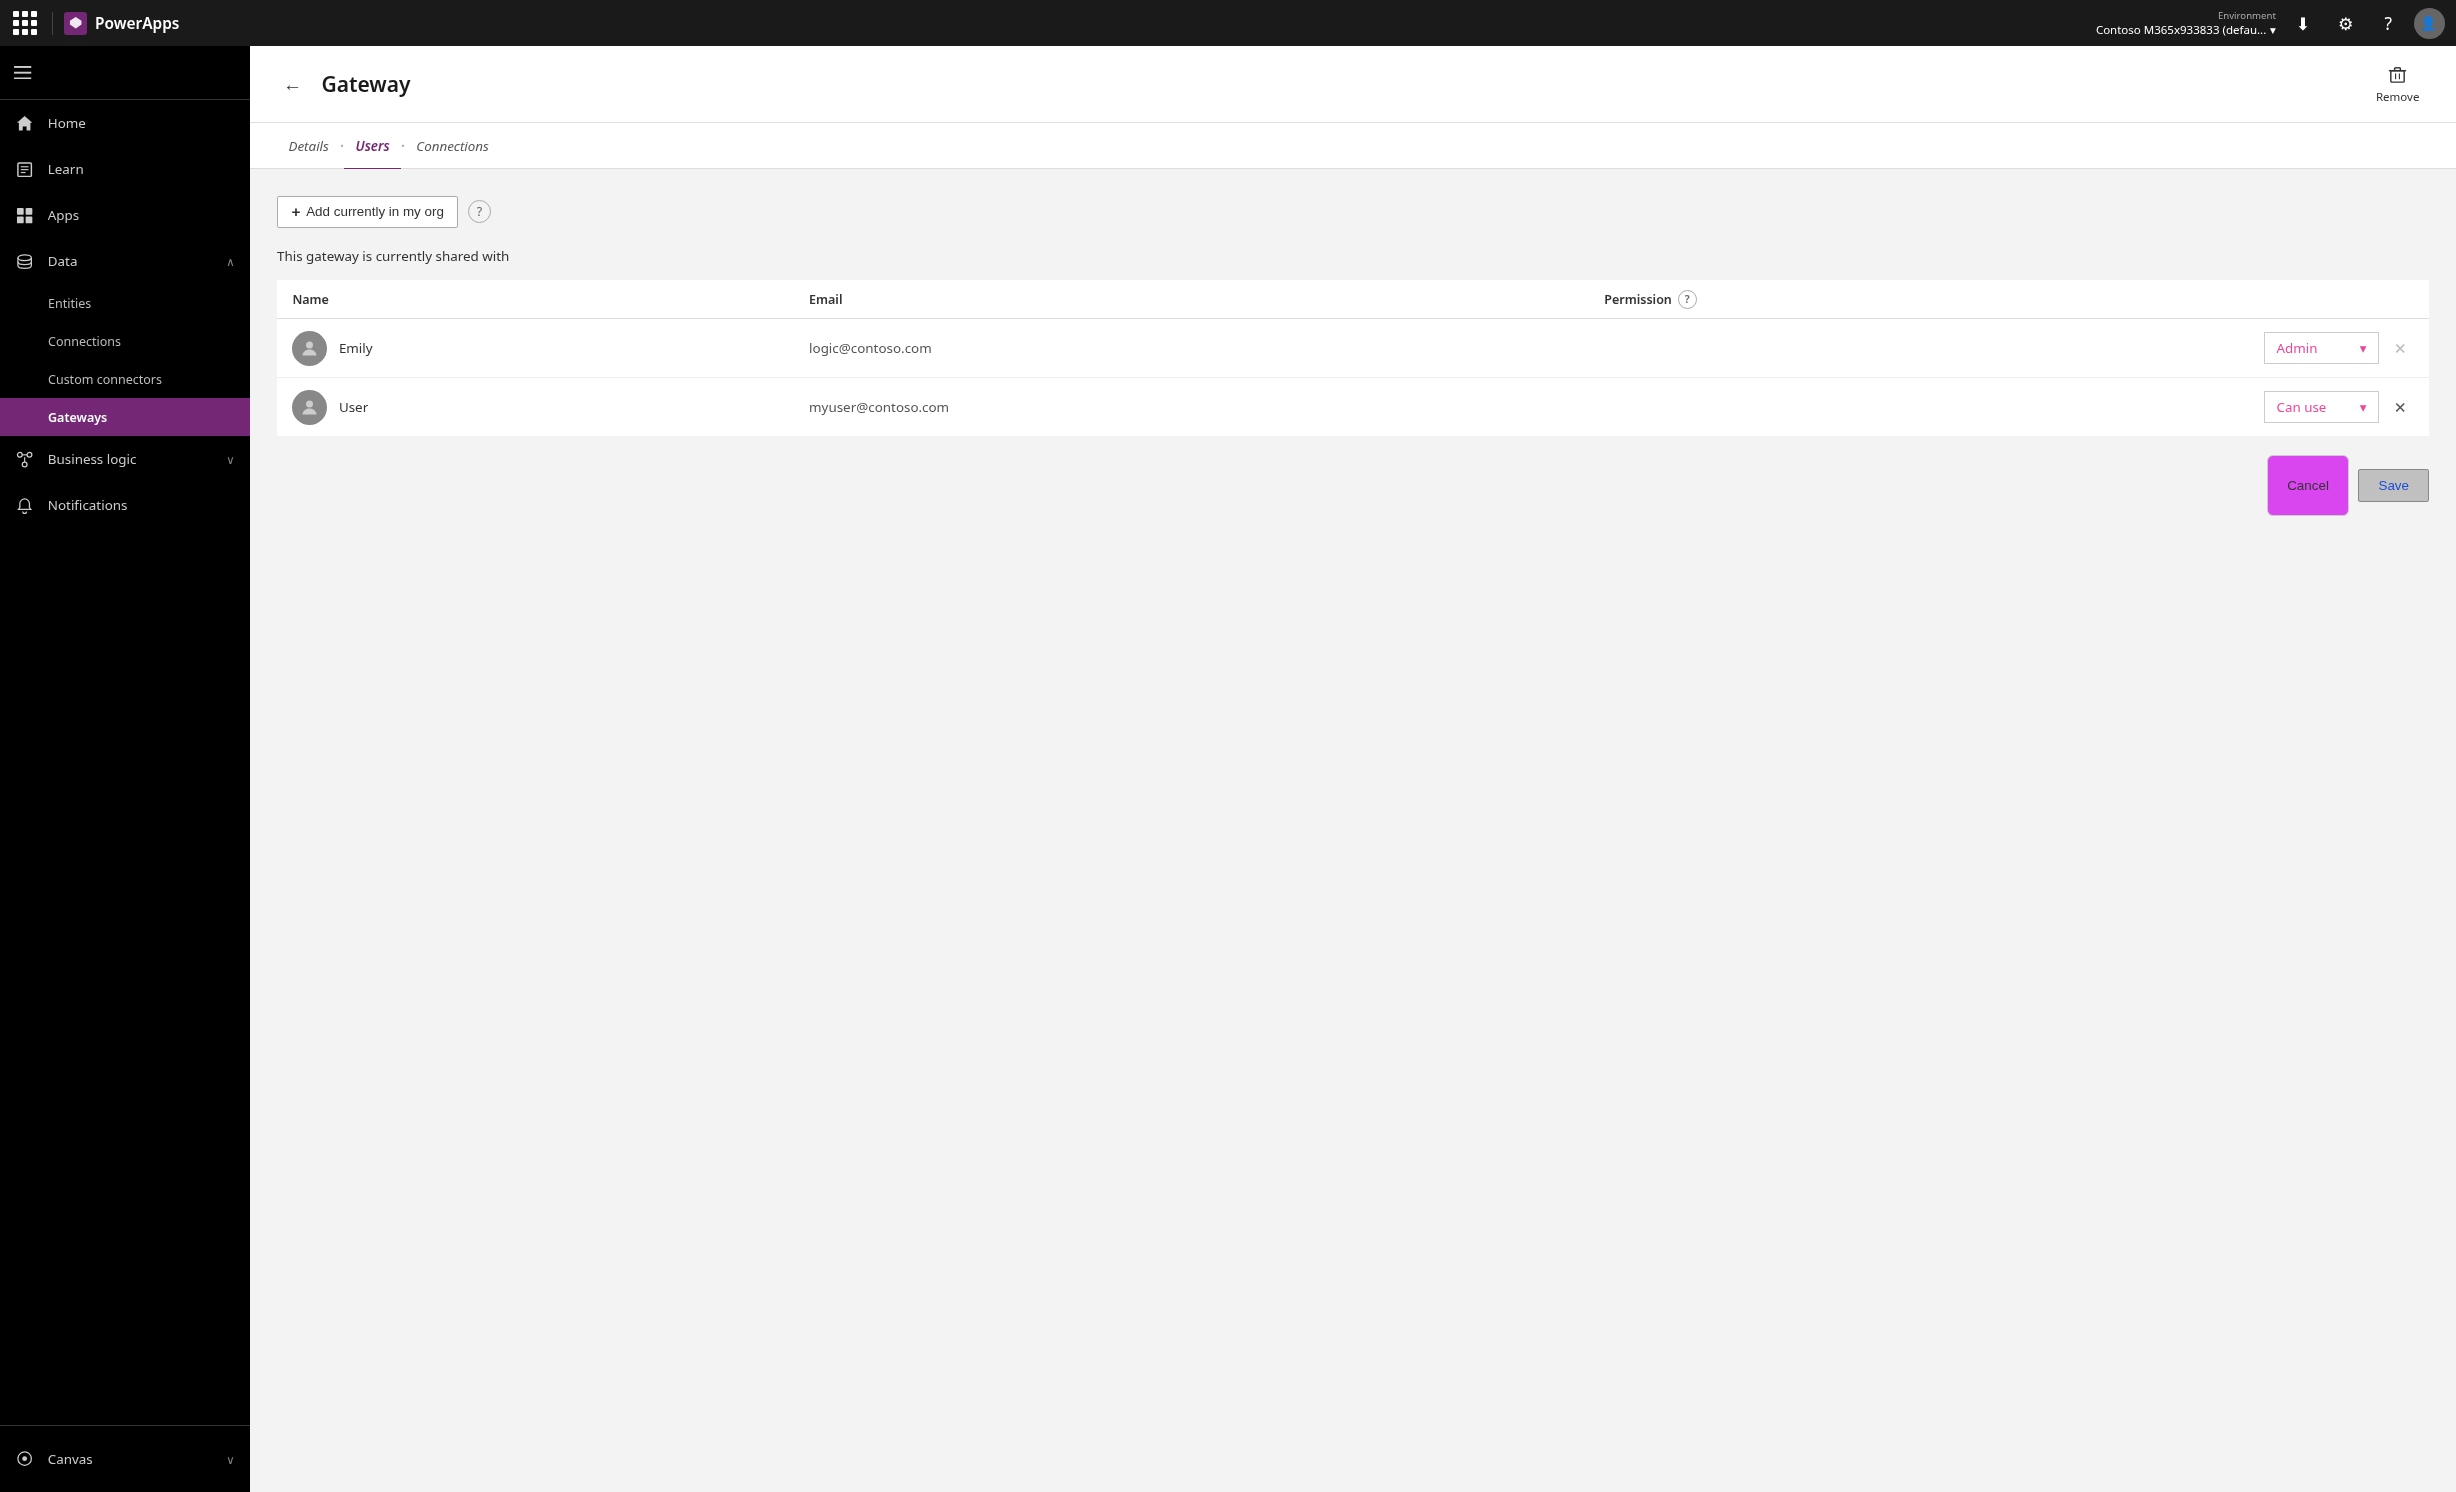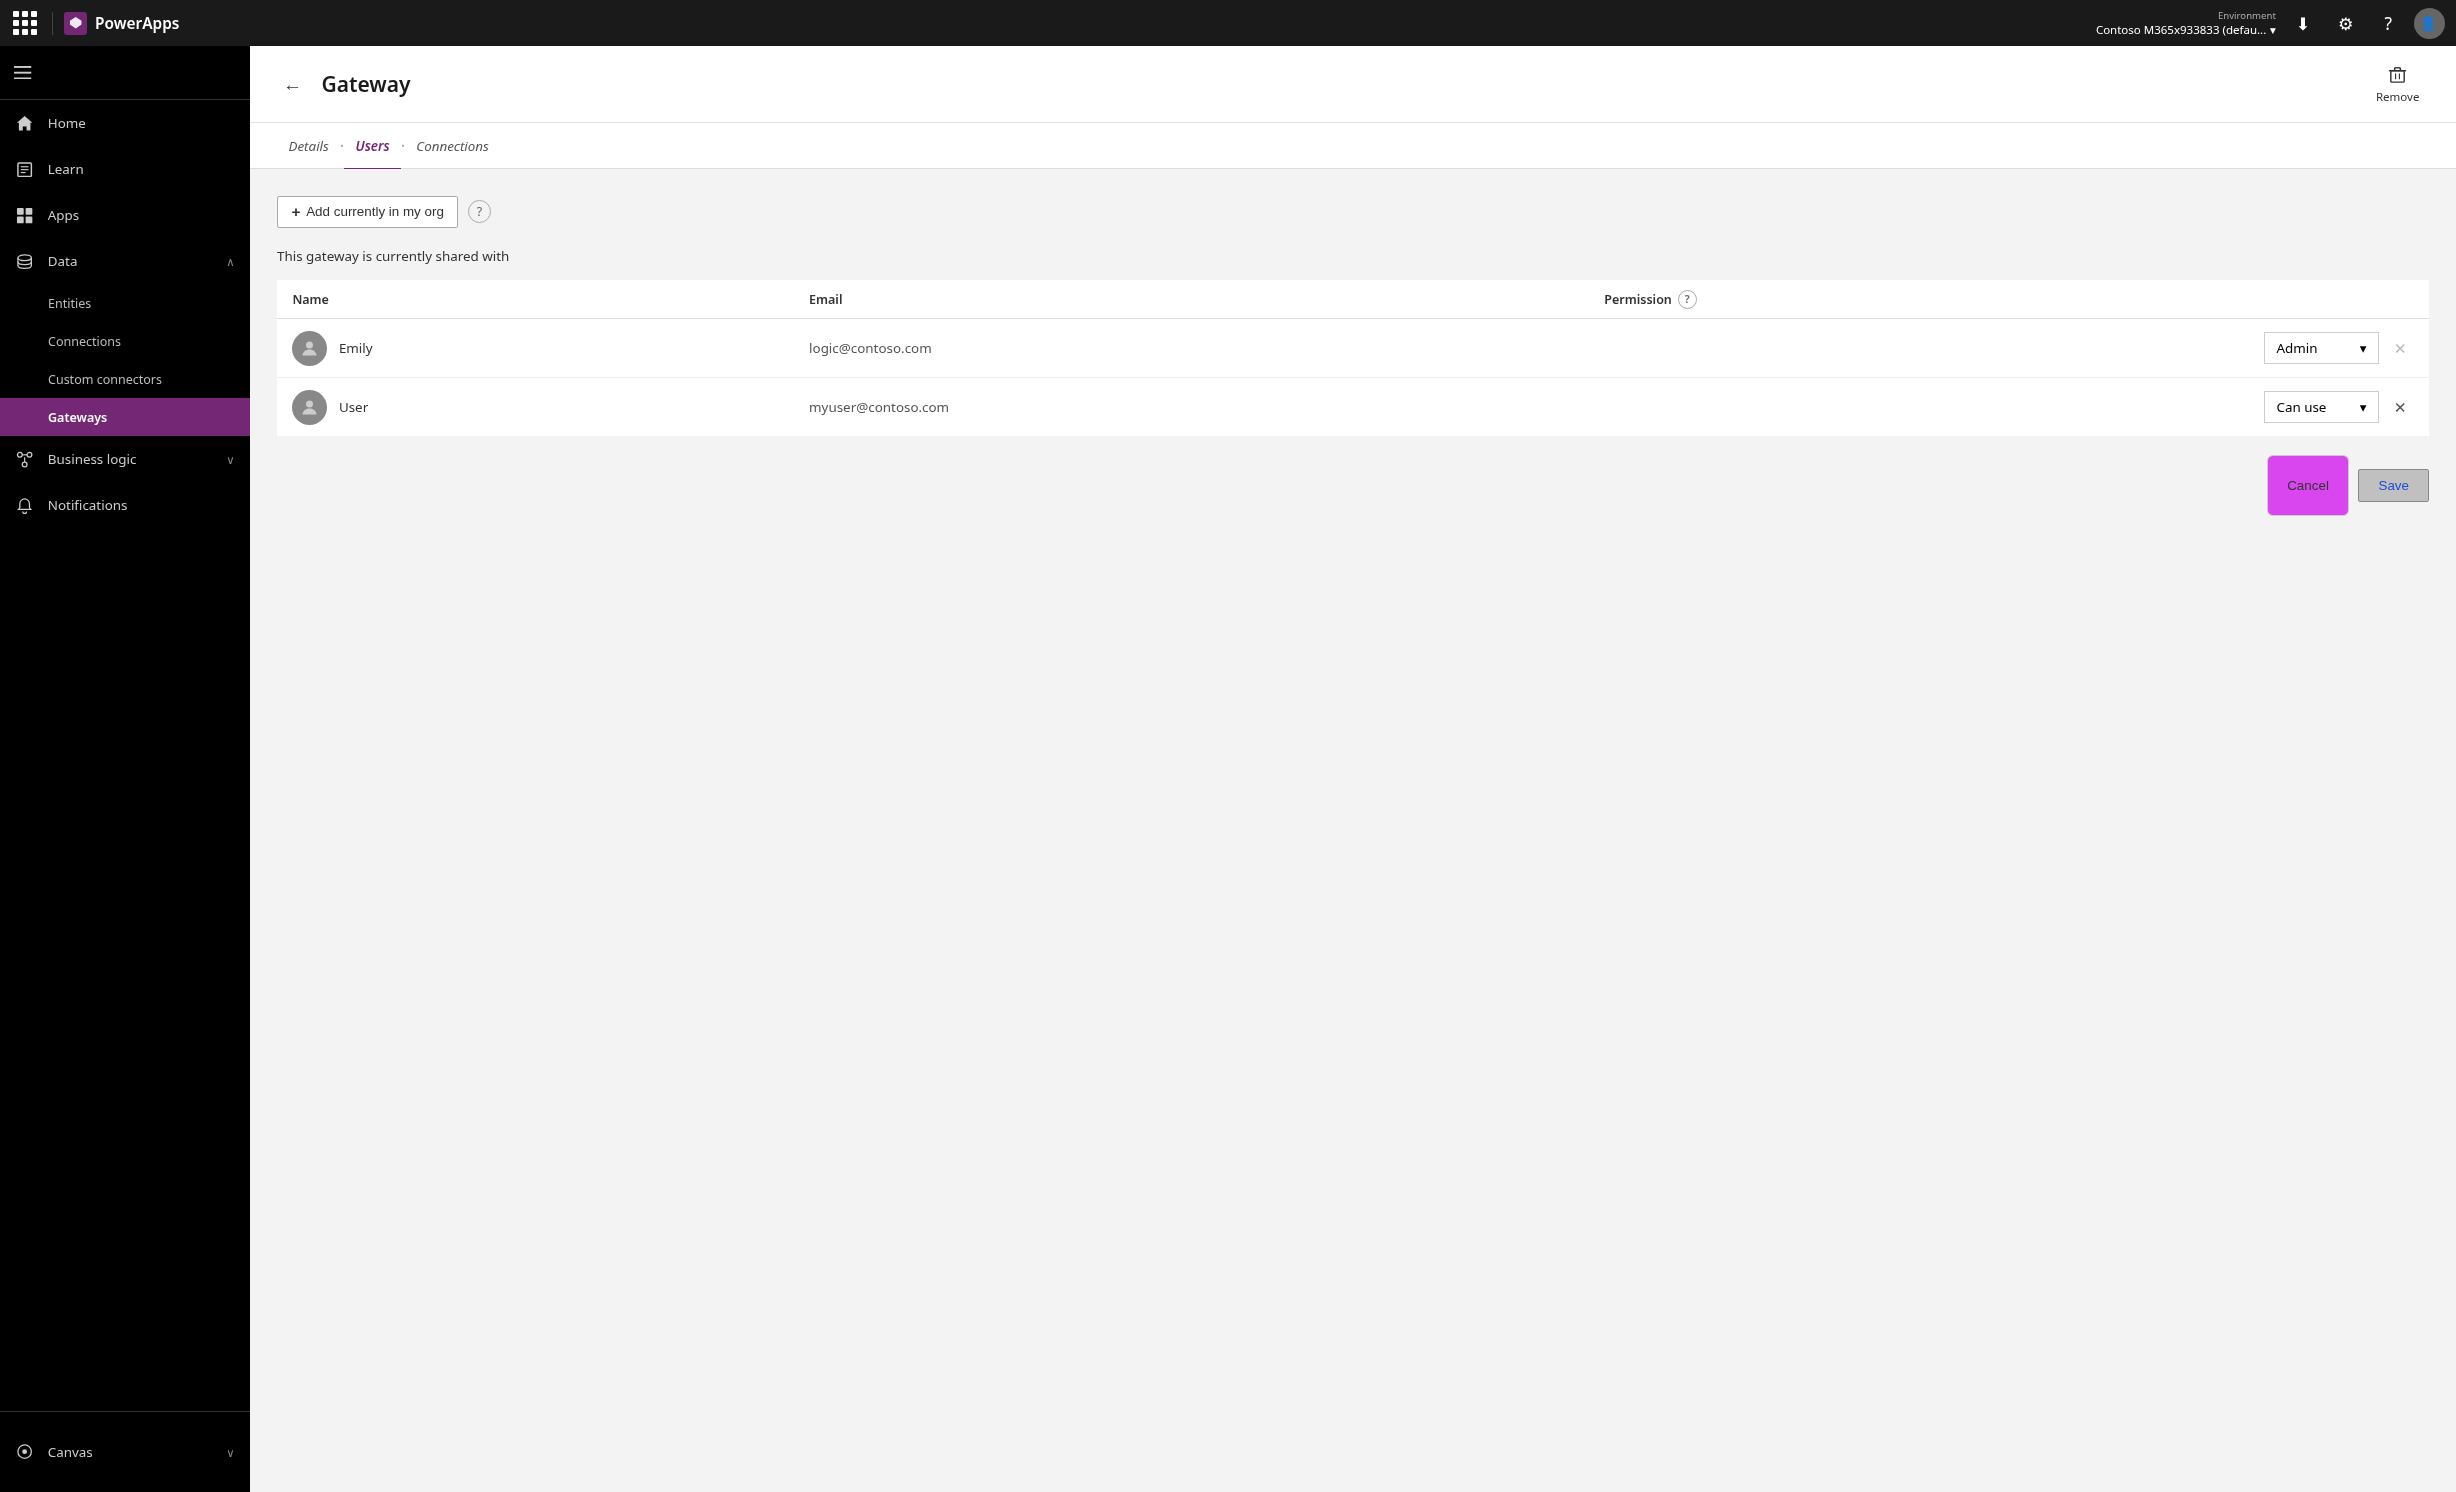--- a/index.html
+++ b/index.html
@@ -36,21 +36,21 @@
     .sidebar-item {
       display: flex; align-items: center; gap: 13.4px; padding: 0 15.4px; height: 46px; color: #ccc; cursor: pointer; font-size: 13.4px; text-decoration: none;
     }
     .sidebar-item .item-icon { width: 19px; height: 19px; display: flex; align-items: center; justify-content: center; flex-shrink: 0; }
     .sidebar-item .item-label { flex: 1; }
     .sidebar-item .chevron { font-size: 11.5px; color: #888; }
     .sidebar-sub-item {
       display: flex; align-items: center; gap: 13.4px; padding: 0 15.4px 0 48px; height: 38px; color: #bbb; cursor: pointer; font-size: 12.5px;
     }
     .sidebar-sub-item.active { color: #fff; font-weight: 600; background: #742774; }
-    .sidebar-bottom { margin-top: auto; padding: 19px 0; border-top: 1px solid #333; }
+    .sidebar-bottom { margin-top: auto; padding: 12px 0; border-top: 1px solid #333; }
     .sidebar-bottom .sidebar-item { height: 42px; }
 
     
     .content-area { flex: 1; display: flex; flex-direction: column; overflow: hidden; }
 
     
     .page-header {
       background: #fff; display: flex; align-items: center; justify-content: space-between; padding: 0 27px; height: 77px; border-bottom: 1px solid #e0e0e0; flex-shrink: 0;
     }
     .page-header-left { display: flex; align-items: center; gap: 13.4px; }
@@ -99,21 +99,21 @@
     .users-table tr:last-child td { border-bottom: none; }
     .user-cell { display: flex; align-items: center; gap: 11.5px; }
     .user-avatar {
       width: 35px; height: 35px; border-radius: 50%; background: #888; display: flex; align-items: center; justify-content: center; flex-shrink: 0;
     }
     .user-avatar svg { width: 21px; height: 21px; fill: #ccc; }
     .user-name { font-size: 13.4px; color: #333; }
     .email-text { color: #555; font-size: 13.4px; }
     .permission-cell { display: flex; align-items: center; gap: 7.7px; justify-content: flex-end; }
     .permission-select {
-      display: flex; align-items: center; gap: 14px; padding: 5.8px 11.5px; border: 1px solid #ccc; background: #fff; font-size: 13.4px; color: #000000; cursor: pointer; min-width: 115px; justify-content: space-between;
+      display: flex; align-items: center; gap: 14px; padding: 5.8px 11.5px; border: 1px solid #ccc; background: #fff; font-size: 13.4px; color: #ec4899; cursor: pointer; min-width: 115px; justify-content: space-between;
     }
     .close-btn { width: 27px; height: 27px; display: flex; align-items: center; justify-content: center; cursor: pointer; color: #555; font-size: 15.4px; border-radius: 1.9px; }
 
     
     .actions-row { display: flex; align-items: center; justify-content: flex-end; gap: 9.6px; margin-top: 19px; }
     .cancel-btn {
       padding: 22px 19px; border: 1px solid #ccc; background: #d946ef; font-size: 13.4px; cursor: pointer; color: #333; border-radius: 6px;
     }
     .save-btn {
       padding: 7.7px 19px; border: 1px solid #888; background: #c0c0c0; font-size: 13.4px; cursor: pointer; color: #1d4ed8; border-radius: 1.9px;

